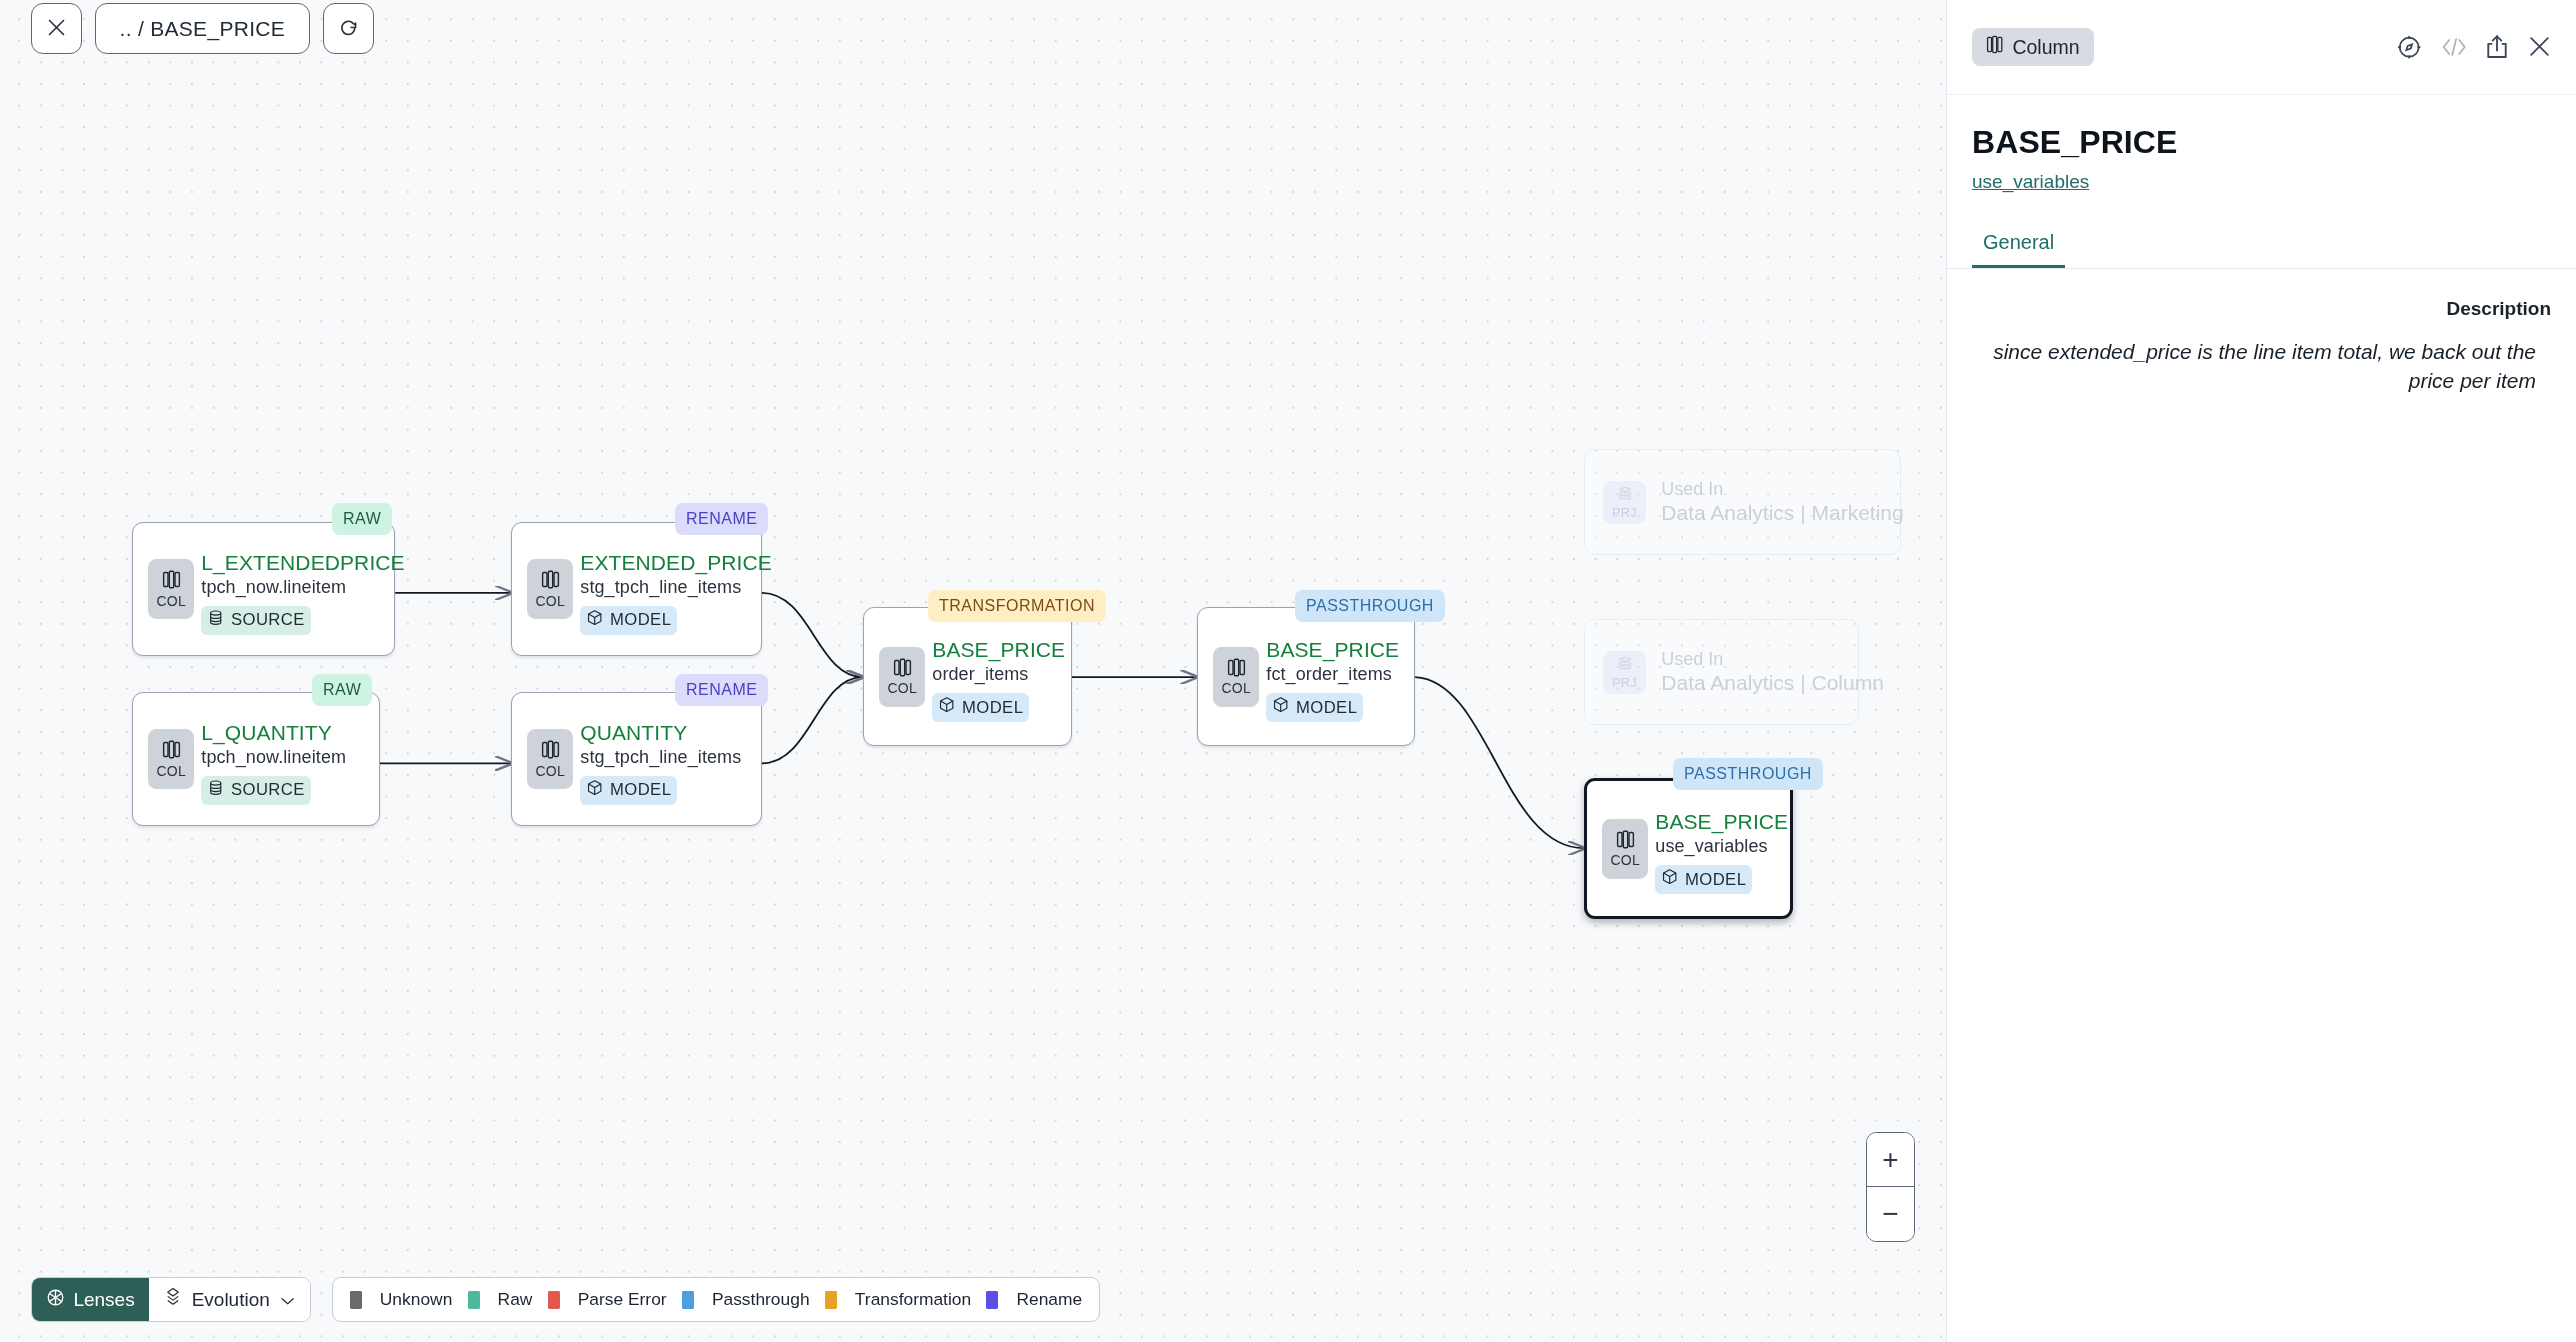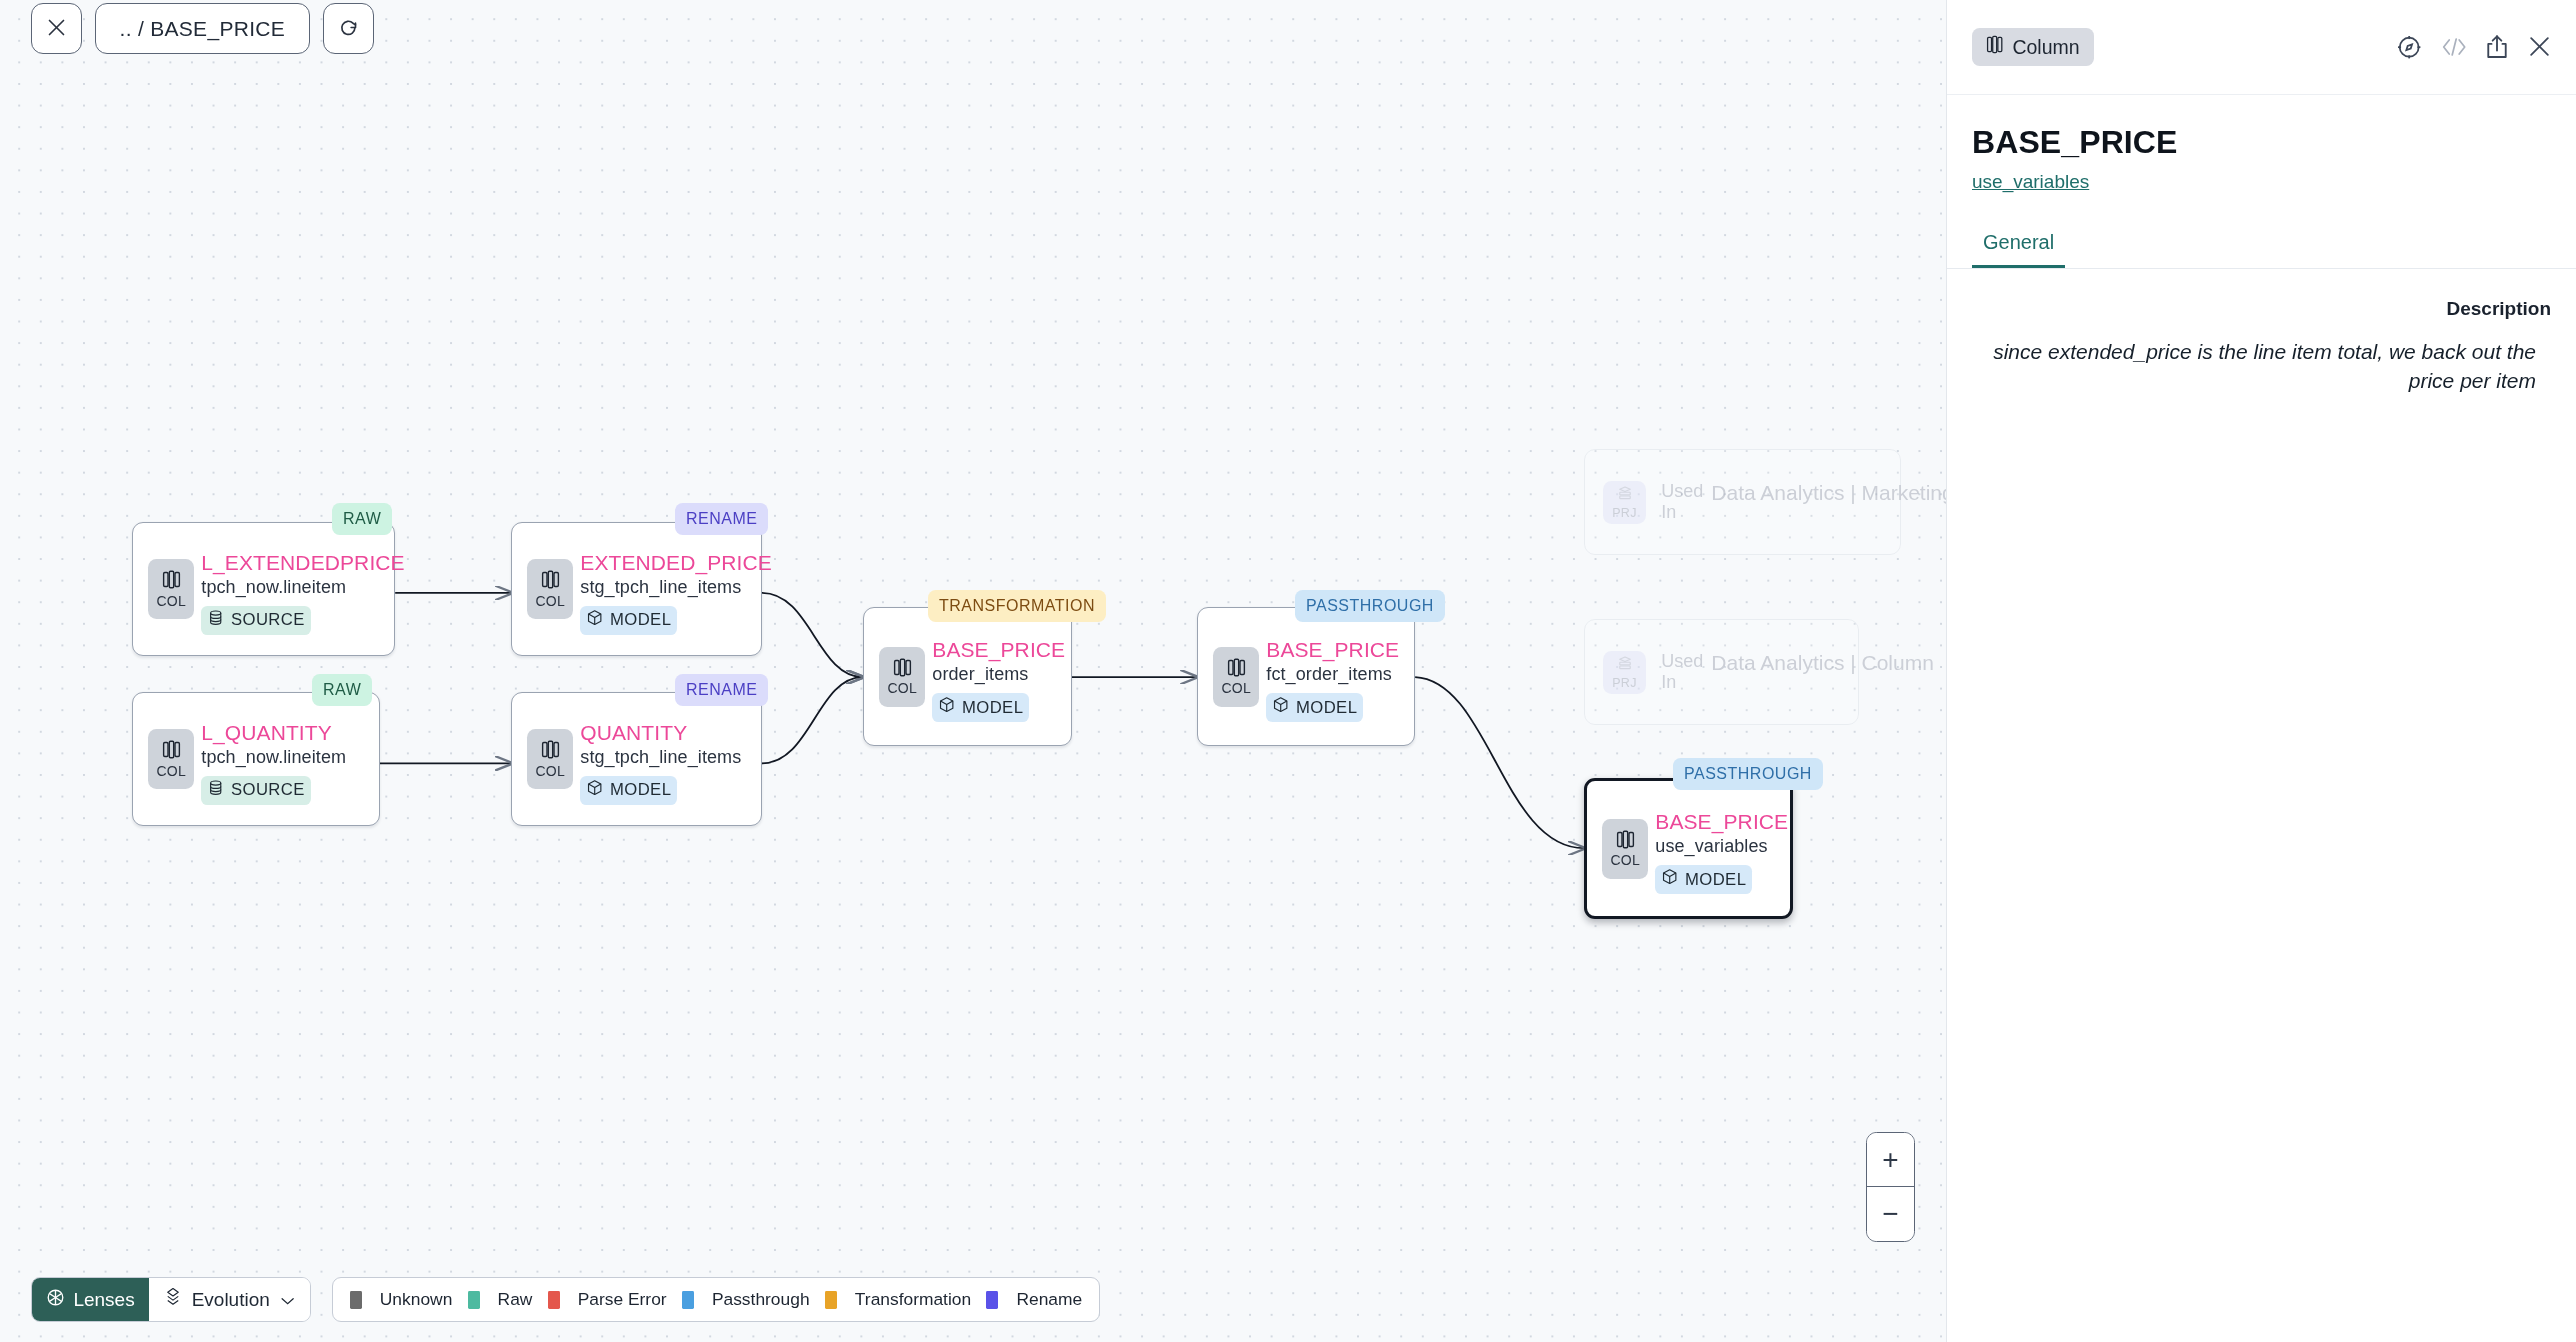--- a/index.html
+++ b/index.html
@@ -55,21 +55,21 @@
     width: 46px; height: 60px;
     background: #ced3da;
     border-radius: 8.4px;
     display: flex; flex-direction: column; align-items: center; justify-content: center;
     gap: 2.1px;
     margin-right: 7px;
   }
   .col-chip .cglyph { line-height: 0; }
   .col-chip .clabel { font-size: 14px; color: #2b3340; letter-spacing: 0.3px; font-weight: 400; }
   .node-texts { display: flex; flex-direction: column; align-items: flex-start; gap: 2.1px; padding-top: 1.4px; }
-  .node-title { font-size: 21px; color: #ec4899; letter-spacing: 0.1px; white-space: nowrap; margin-top: 6px; }
+  .node-title { font-size: 21px; color: #15803d; letter-spacing: 0.1px; white-space: nowrap; margin-top: 6px; }
   .node-sub   { font-size: 18px; color: #2b3340; letter-spacing: 0.1px; white-space: nowrap; }
   .kind-badge {
     margin-top: 5.6px;
     display: inline-flex; align-items: center; gap: 6.3px;
     height: 29px; padding: 0 6px;
     border-radius: 6.3px;
     font-size: 16.7px; letter-spacing: 0.4px;
   }
   .kind-badge.source { background: #d7eee7; color: #1f2a33; }
   .kind-badge.model  { background: #d6e9f9; color: #1f2a33; }
@@ -97,21 +97,21 @@
     opacity: .55;
     z-index: 10;
   }
   .prj-chip {
     width: 43px; height: 43px; border-radius: 8.4px;
     background: #e4e6f8;
     display: flex; flex-direction: column; align-items: center; justify-content: center; gap: 1.4px;
     margin-right: 15.3px; flex: 0 0 auto;
   }
   .prj-chip .plabel { font-size: 12.5px; color: #a8adbb; letter-spacing: 0.3px; }
-  .ghost-texts { display: flex; gap: 8px; }
+  .ghost-texts { display: flex; flex-direction: column; gap: 1px; }
   .ghost-l1 { font-size: 18px; color: #a9aeba; }
   .ghost-l2 { font-size: 21px; color: #a9aeba; white-space: nowrap; }
 
   
   #edges { position: absolute; left: 0; top: 0; width: 1946px; height: 1343px; z-index: 15; pointer-events: none; }
 
   
   .zoomctl {
     position: absolute; right: 31px; bottom: 101px;
     width: 49px;

